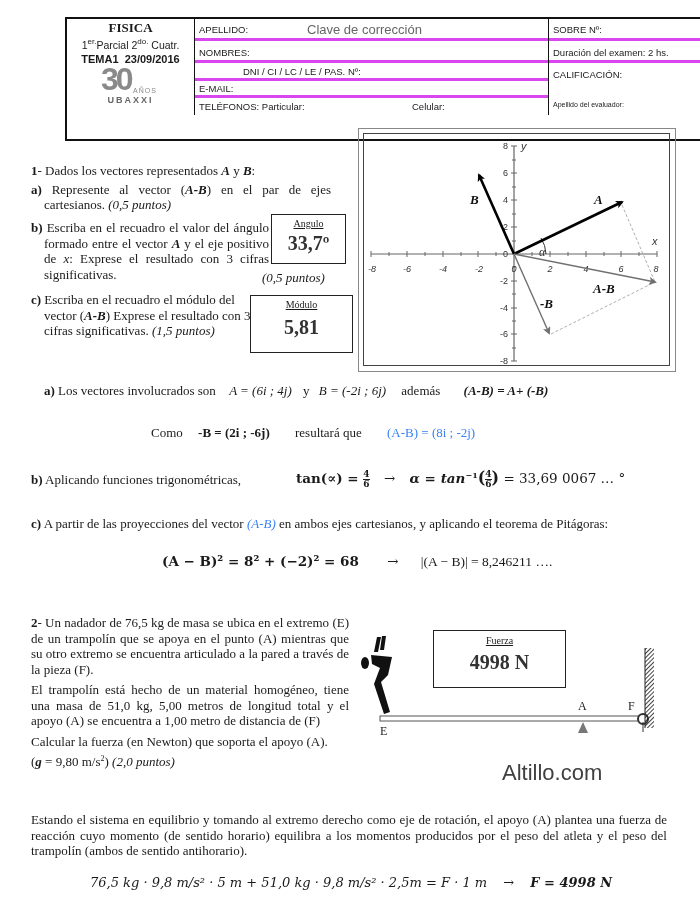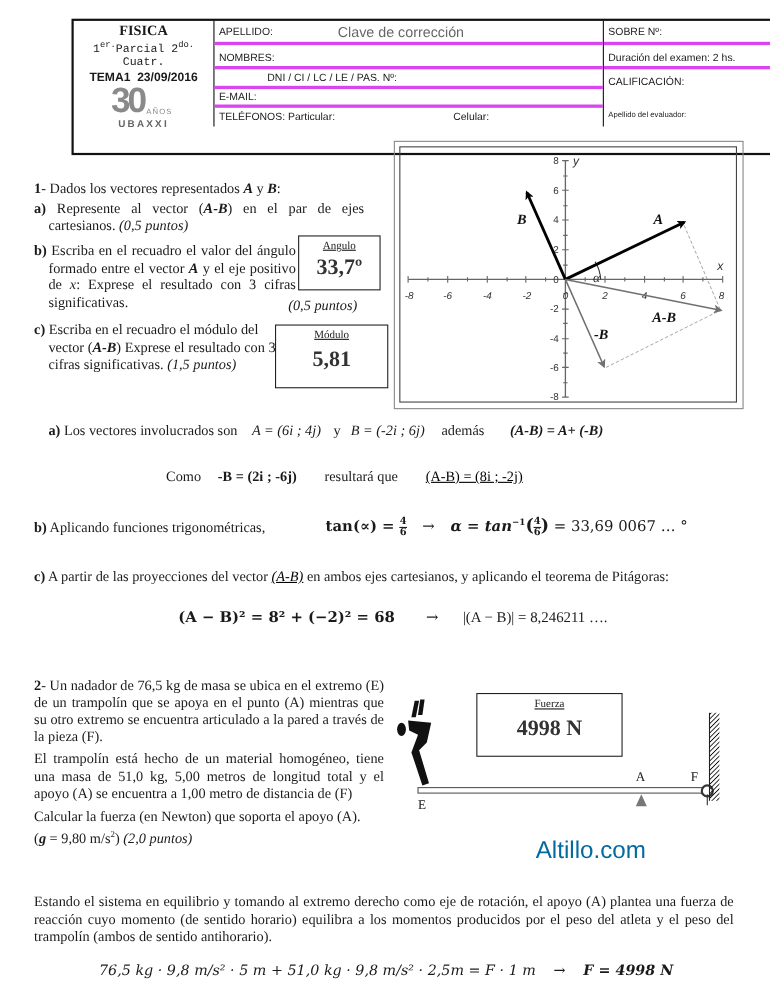--- a/index.html
+++ b/index.html
@@ -15,30 +15,30 @@
   .row { position:absolute; left:0; right:0; border-bottom:3px solid #d946ef; font-size:9.5px; padding-left:4px; box-sizing:border-box; }
   .row span { position:absolute; top:3px; }
   
   .p { font-size:13px; line-height:15.5px; }
   .b { font-weight:bold; }
   .i { font-style:italic; }
   .box { border:1.2px solid #222; text-align:center; background:#fff; }
   .box .lbl { font-size:10px; text-decoration:underline; display:block; margin-top:3px; }
   .box .val { font-size:20px; font-weight:bold; display:block; margin-top:3px; color:#333; }
   .eq { font-size:14px; }
-  .gray { color:#000000;text-decoration:underline; }
+  .gray { color:#3b82f6; }
   sup { font-size:8px; }
 </style>
 </head>
 <body>
 
 <div id="hdr" class="abs">
   <div id="hdr-left" class="abs">
     <div class="b" style="font-size:13px;margin-top:1px;">FISICA</div>
-    <div style="font-size:10.5px;font-family:Liberation Mono, monospace;line-height:11px;">
+    <div style="font-size:10.5px;font-family:Liberation Sans, sans-serif;line-height:11px;">
       <span>1</span><sup>er.</sup><span>Parcial 2</span><sup>do.</sup>
       <span>Cuatr.</span>
     </div>
     <div class="sans b" style="font-size:11px;margin-top:2px;">
       <span>TEMA1</span>&nbsp;
       <span>23/09/2016</span>
     </div>
     <div class="sans" style="position:relative;height:38px;">
       <span class="b" style="position:absolute;left:34px;top:-4px;font-size:32px;color:#8a8a8a;letter-spacing:-3px;">30</span>
       <span style="position:absolute;left:66px;top:22px;font-size:7px;color:#888;letter-spacing:1px;">AÑOS</span>
@@ -267,20 +267,20 @@
       <line x1="0" y1="0" x2="0" y2="3" stroke="#111" stroke-width="1.6"></line>
     </pattern>
   </defs>
   <g font-family="Liberation Serif, serif" font-size="12" fill="#222">
     <text x="380" y="735">E</text>
     <text x="578" y="710">A</text>
     <text x="628" y="710">F</text>
   </g>
 </svg>
 
-<div class="abs sans" style="left:487px;top:760px;font-size:22px;color:#0369a1;">Altillo.com</div>
+<div class="abs sans" style="left:502px;top:760px;font-size:22px;color:#404040;">Altillo.com</div>
 
 <div class="abs p" style="left:31px;top:812px;width:636px;text-align:justify;">Estando el sistema en equilibrio y tomando al extremo derecho como eje de rotación,  el apoyo (A) plantea una fuerza de reacción cuyo momento (de sentido horario) equilibra a los momentos producidos por el peso del atleta y el peso del trampolín (ambos de sentido antihorario).</div>
 <div class="abs" style="left:90px;top:875px;white-space:nowrap;font-family:'DejaVu Serif',serif;font-size:13px;font-style:italic;">
   <span>76,5 kg · 9,8 m/s² · 5 m + 51,0 kg · 9,8 m/s² · 2,5m = F · 1 m</span>
   <span style="margin:0 12px;font-style:normal;">→</span>
   <span class="b">F = 4998 N</span>
 </div>
 
 </body></html>

